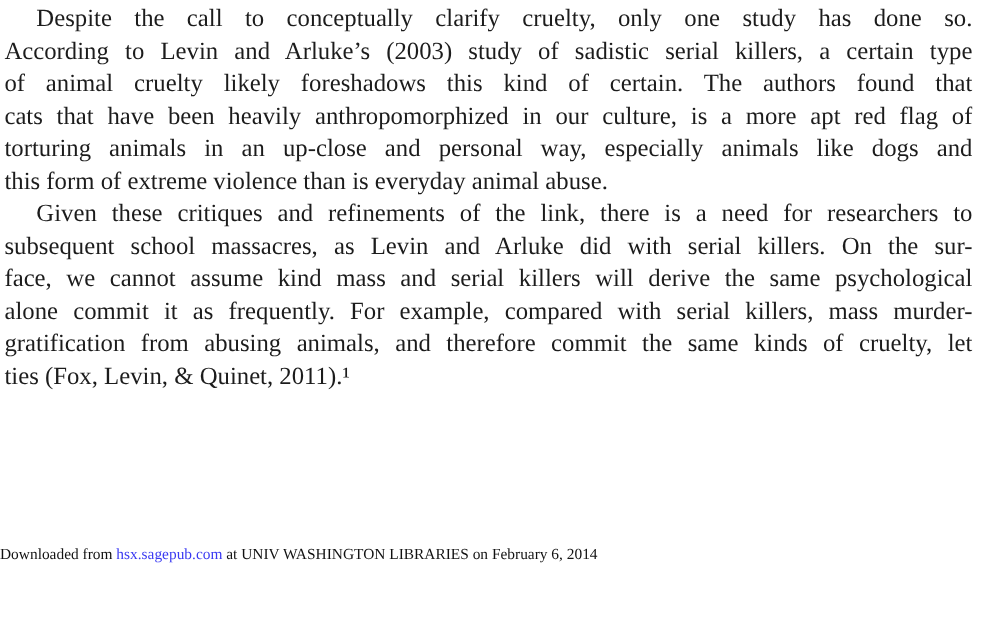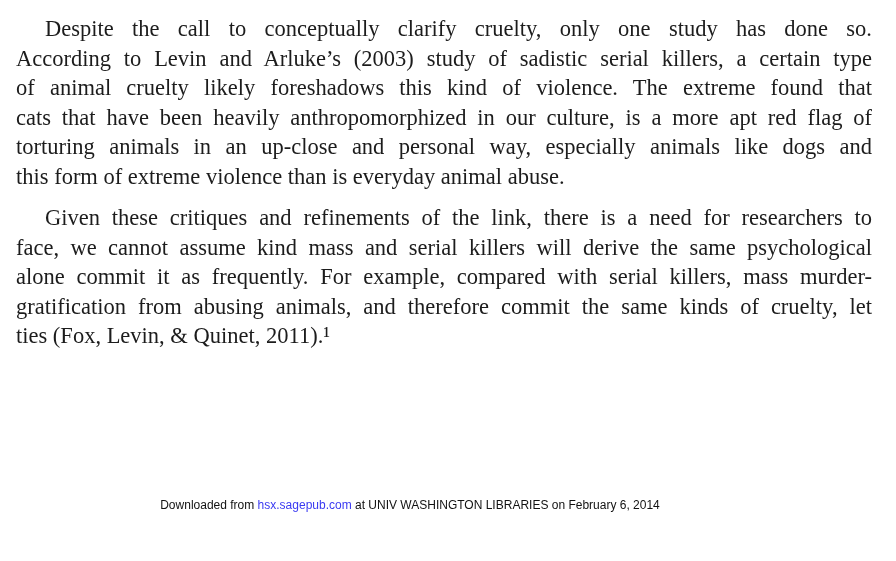--- a/index.html
+++ b/index.html
@@ -16,61 +16,61 @@
   .article {
     position: absolute;
     top: 2px;
     left: 4px;
     width: 880px;
     font-family: "Liberation Serif", "DejaVu Serif", serif;
     font-size: 22.5px;
     line-height: 29.5px;
     color: #1c1c1c;
   }
-  .para { margin: 12px; padding: 0; }
+  .para { margin: 0; padding: 0; }
   .line {
     height: 29.5px;
     overflow: hidden;
     text-align: justify;
     text-align-last: justify;
   }
   .line.indent { text-indent: 29px; }
   .line.last { text-align-last: left; }
   .footer {
     position: absolute;
     top: 497px;
     left: 0;
     width: 820px;
-    text-align: center;
-    font-family: Liberation Sans, sans-serif;
-    font-size: 12px;
+    font-family: Liberation Serif, serif;
+    font-size: 14px;
     line-height: 16px;
     color: #111111;
     white-space: nowrap;
   }
   .footer a {
     color: #3a3af2;
     text-decoration: none;
     cursor: pointer;
   }
 </style>
 </head>
 <body>
 
 <div class="article">
   <div class="para">
     <div class="line indent">Despite the call to conceptually clarify cruelty, only one study has done so.</div>
     <div class="line">According to Levin and Arluke’s (2003) study of sadistic serial killers, a certain type</div>
-    <div class="line">of animal cruelty likely foreshadows this kind of violence. The extreme found that</div>
+    <div class="line">of animal cruelty likely foreshadows this kind of certain. The authors found that</div>
     <div class="line">cats that have been heavily anthropomorphized in our culture, is a more apt red flag of</div>
     <div class="line">torturing animals in an up-close and personal way, especially animals like dogs and</div>
     <div class="line last">this form of extreme violence than is everyday animal abuse.</div>
   </div>
   <div class="para">
     <div class="line indent">Given these critiques and refinements of the link, there is a need for researchers to</div>
+    <div class="line">subsequent school massacres, as Levin and Arluke did with serial killers. On the sur-</div>
     <div class="line">face, we cannot assume kind mass and serial killers will derive the same psychological</div>
     <div class="line">alone commit it as frequently. For example, compared with serial killers, mass murder-</div>
     <div class="line">gratification from abusing animals, and therefore commit the same kinds of cruelty, let</div>
     <div class="line last">ties (Fox, Levin, &amp; Quinet, 2011).¹</div>
   </div>
 </div>
 
 <div class="footer">
   <span>Downloaded from</span>
   <a>hsx.sagepub.com</a>

